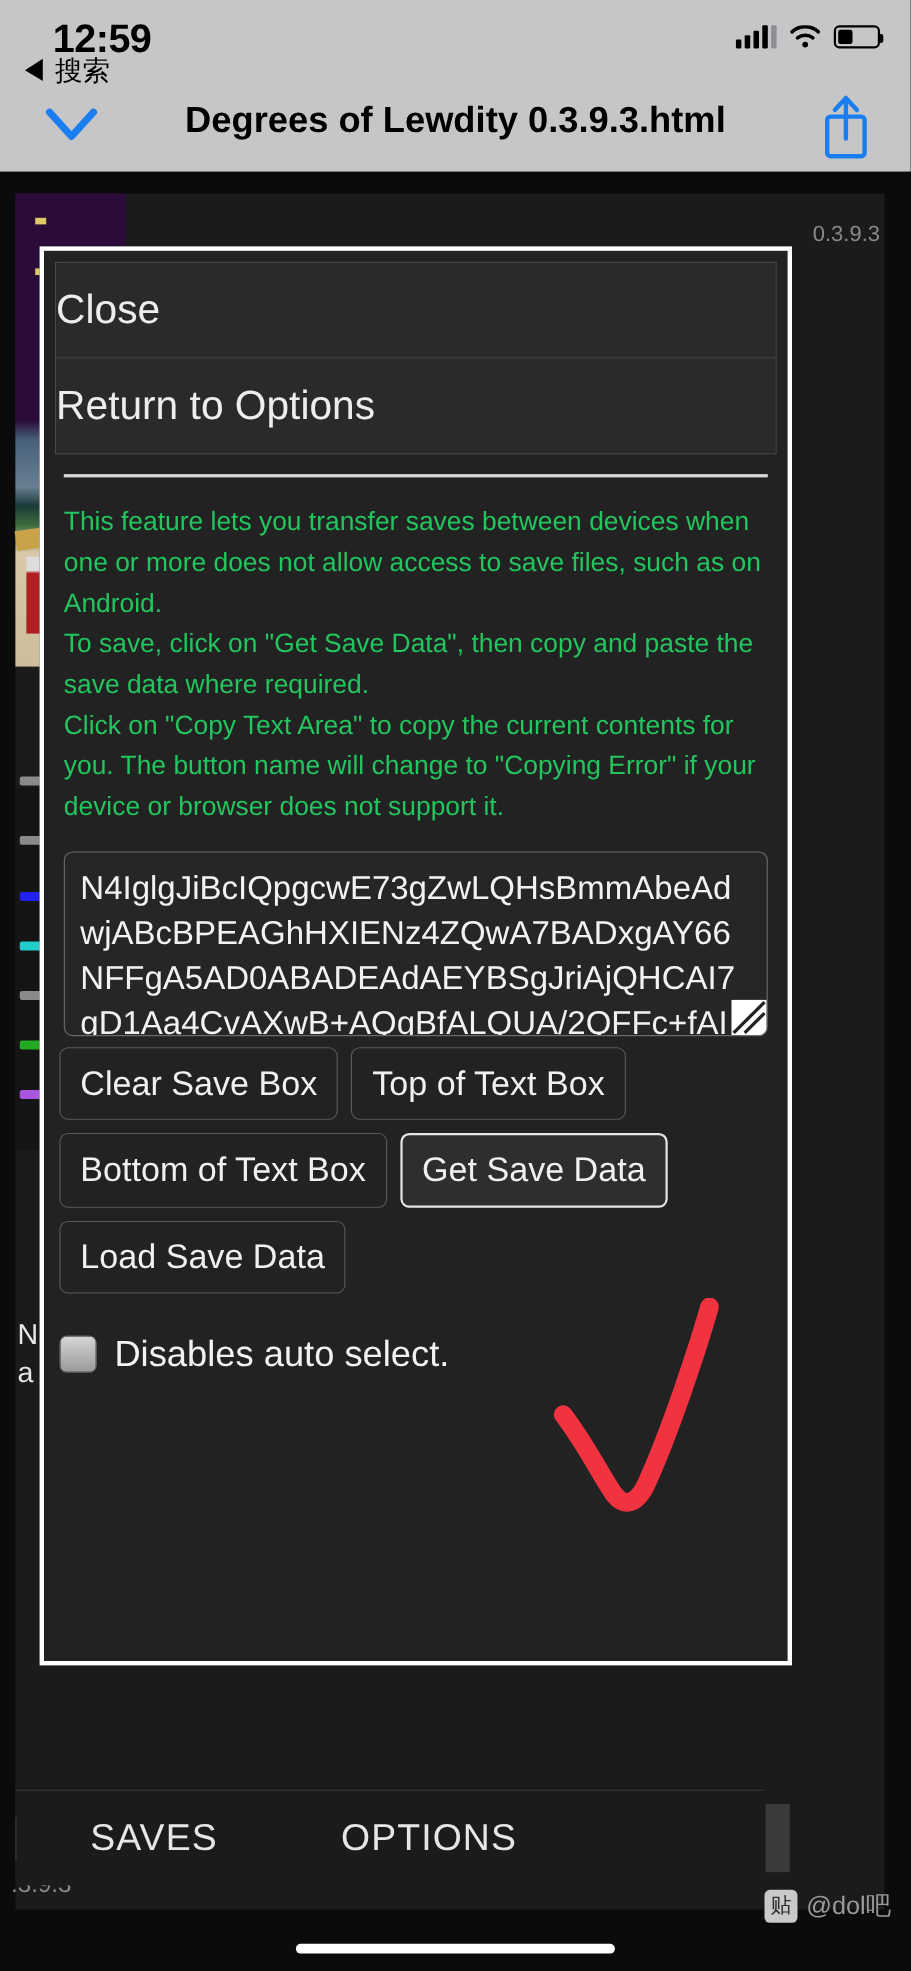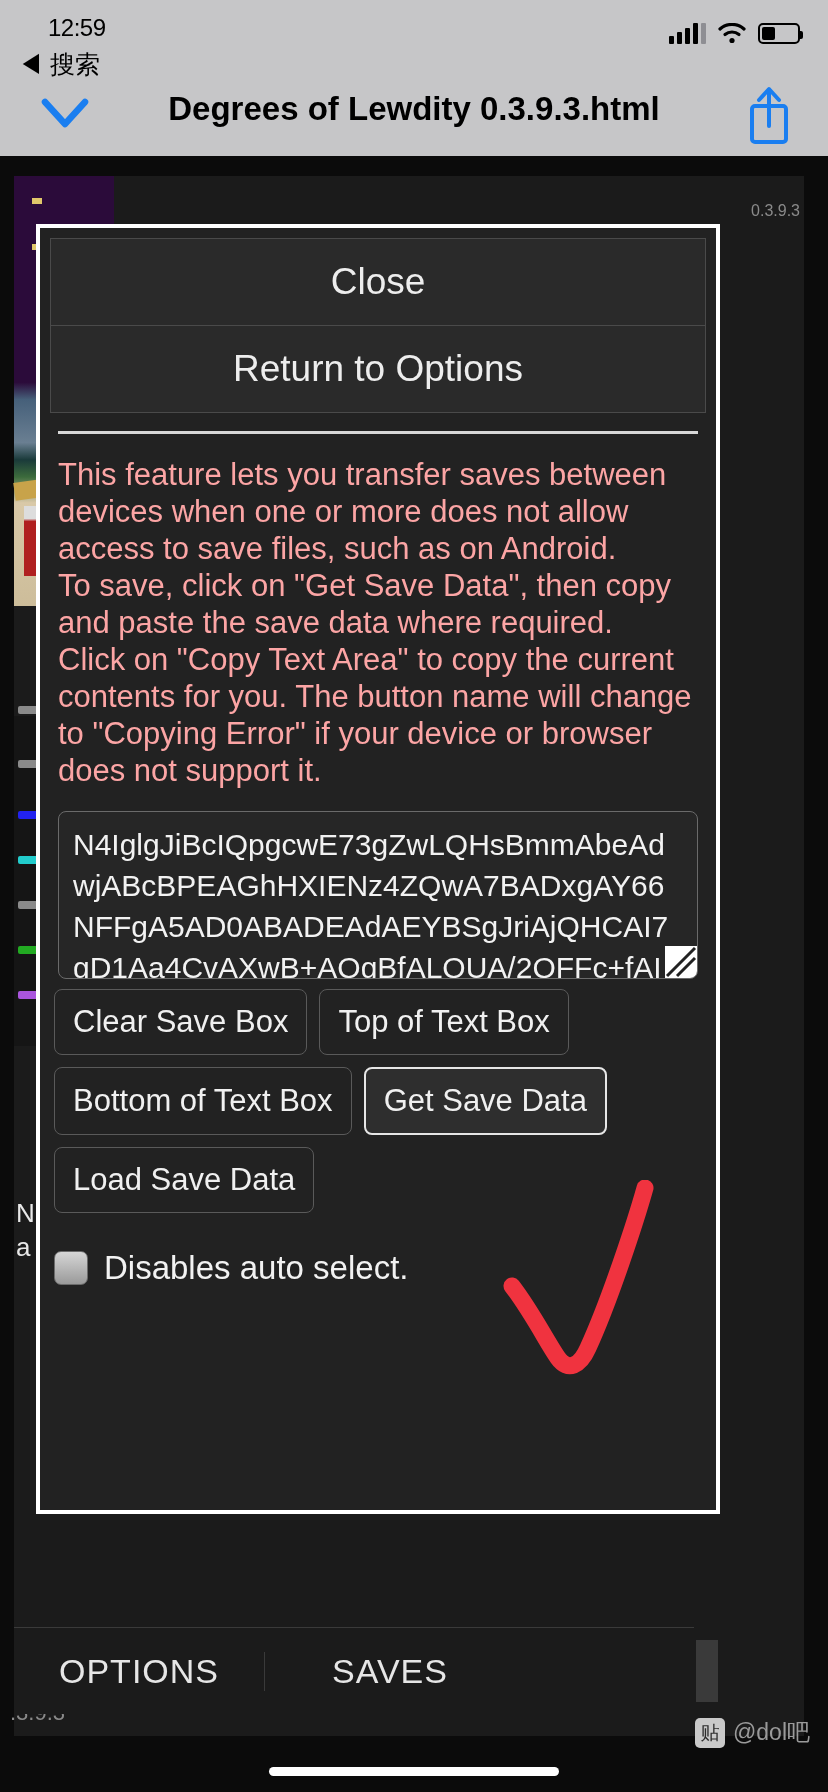--- a/index.html
+++ b/index.html
@@ -10,21 +10,21 @@
     overflow:hidden;
     position:relative;
   }
   
   #ios-header{
     position:absolute;left:0;top:0;width:828px;height:156px;
     background:#c6c6c8;
   }
   #status-time{
     position:absolute;left:48px;top:14px;
-    font-size:24px;font-weight:400;color:#000;letter-spacing:-0.5px;
+    font-size:36px;font-weight:700;color:#000;letter-spacing:-0.5px;
   }
   #back-search{
     position:absolute;left:18px;top:48px;
     font-size:25px;color:#000;letter-spacing:0px;
   }
   #status-right{
     position:absolute;right:28px;top:22px;
     display:flex;align-items:center;gap:12px;
   }
   .sig-bars{display:flex;align-items:flex-end;gap:3px;height:22px;}
@@ -66,21 +66,21 @@
   #game-bg{
     position:absolute;left:0;top:156px;width:828px;height:1636px;
     background:#0b0b0b;overflow:hidden;
   }
   #game-panel{
     position:absolute;left:14px;top:20px;width:790px;height:1560px;
     background:#1b1b1b;
   }
   #version-tr{
     position:absolute;right:28px;top:46px;
-    color:#8a8a8a;font-size:16px;
+    color:#8a8a8a;font-size:20px;
   }
   #version-bl{
     position:absolute;left:10px;bottom:66px;
     color:#8a8a8a;font-size:22px;
   }
   
   #pixel-art{
     position:absolute;left:14px;top:20px;width:100px;height:430px;
     background:linear-gradient(180deg,#2b0b3a 0%,#2b0b3a 48%,#46607a 52%,#6a7f92 62%,#1a3a3a 66%,#3c6b3c 70%,#d9c9a8 76%,#cdbd9a 100%);
   }
@@ -129,32 +129,32 @@
   }
   #modal-btns{
     margin:10px 10px 0 10px;
     border:1px solid #4a4a4a;
     background:#2a2a2a;
   }
   .modal-btn{
     display:block;width:100%;box-sizing:border-box;
     background:#2a2a2a;border:none;
     color:#ededed;font-family:"Liberation Sans", sans-serif;
-    font-size:37px;text-align:center;padding:22px 0;
+    font-size:37px;text-align:left;padding:22px 0;
   }
   #btn-close{border-bottom:1px solid #4a4a4a;}
 
   #hr-top{
     margin:18px 18px 0 18px;
     height:0;border:0;border-top:3px solid #d8d8d8;
   }
 
   #desc{
     margin:22px 18px 0 18px;
-    color:#fca5a5;font-size:31px;line-height:37px;
+    color:#22c55e;font-size:24px;line-height:37px;
   }
   #desc p{margin:0;}
 
   #save-textarea{
     margin:22px 18px 0 18px;
     border:1px solid #6a6a6a;border-radius:8px;
     background:#262626;
     height:168px;overflow:hidden;
     padding:12px 14px 0 14px;
     color:#f2f2f2;font-size:30px;line-height:41px;
@@ -238,22 +238,22 @@
   <div class="side-stat" style="top:745px;background:#8a8a8a;"></div>
   <div class="side-stat" style="top:790px;background:#22aa22;"></div>
   <div class="side-stat" style="top:835px;background:#aa55dd;"></div>
 
   <div id="side-letters">N<br>a</div>
 
   <div id="version-tr">0.3.9.3</div>
   <div id="version-bl">.3.9.3</div>
 
   <div id="bottom-nav">
+    <div class="navtab" id="nav-saves">SAVES</div>
     <div class="navtab" id="nav-options">OPTIONS</div>
-    <div class="navtab" id="nav-saves">SAVES</div>
   </div>
   <div id="nav-scroll"></div>
 </div>
 
 <div id="modal">
 
   <div id="modal-btns">
     <button class="modal-btn" id="btn-close">Close</button>
     <button class="modal-btn" id="btn-return">Return to Options</button>
   </div>

